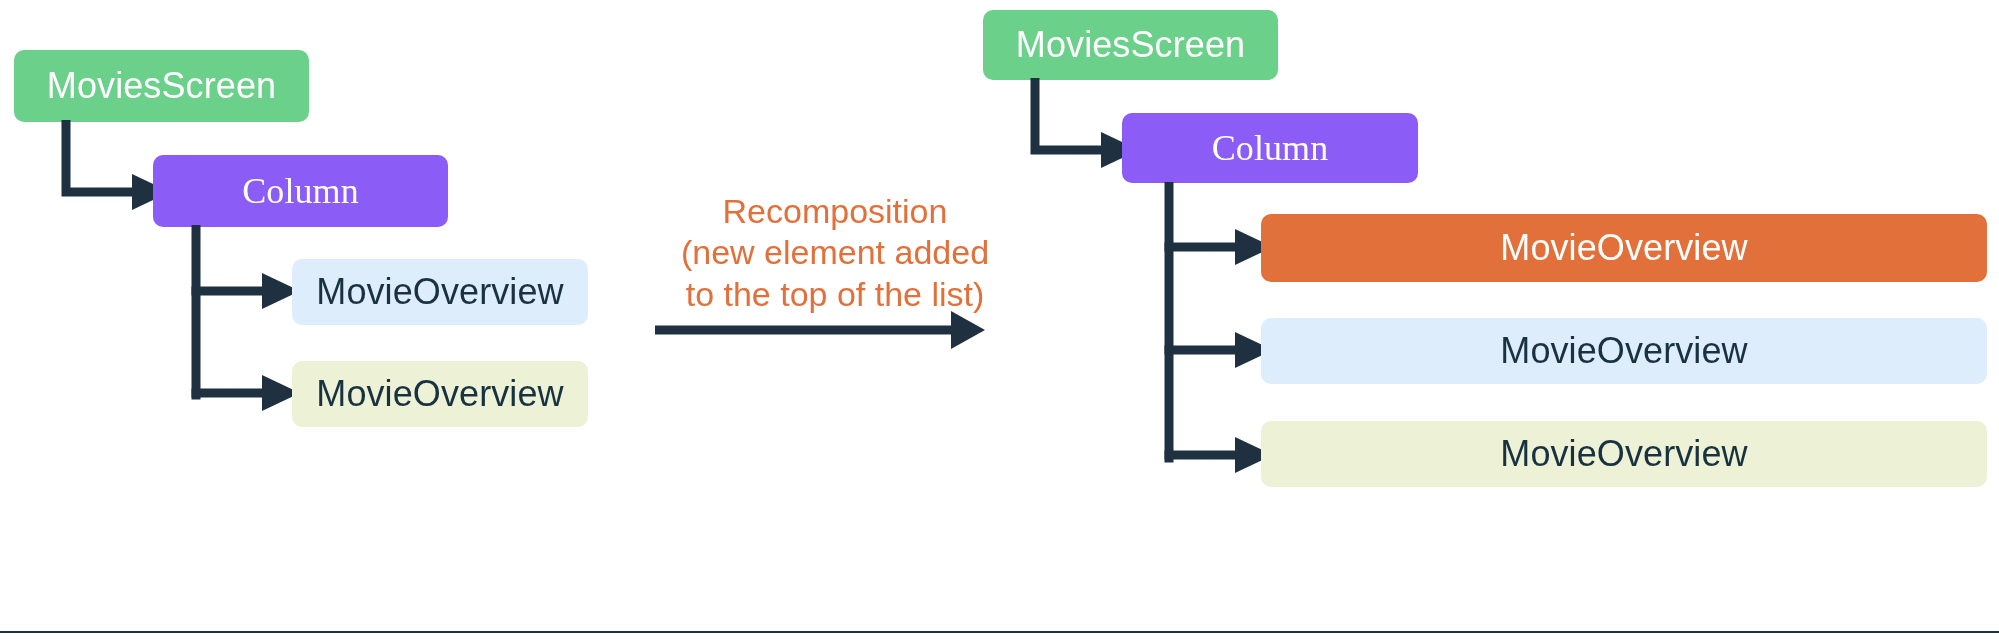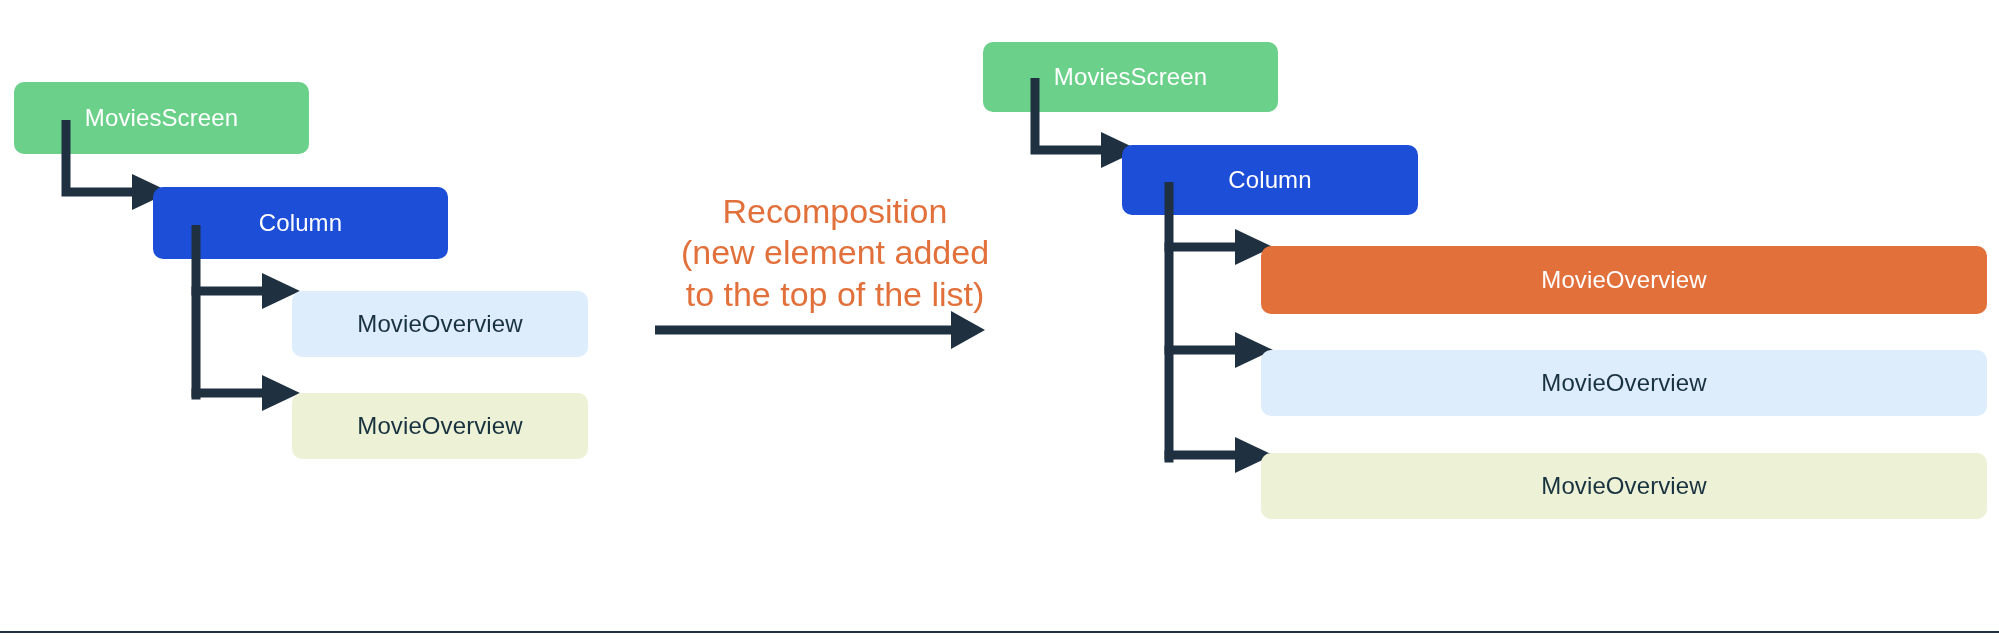--- a/index.html
+++ b/index.html
@@ -19,29 +19,28 @@
     overflow: hidden;
   }
   .node {
     position: absolute;
     box-sizing: border-box;
     border-radius: 10px;
     display: flex;
     align-items: center;
     justify-content: center;
     font-family: "Liberation Sans", sans-serif;
-    font-size: 24px;
+    font-size: 36px;
     font-weight: 400;
     letter-spacing: 0.1px;
     white-space: nowrap;
     line-height: 1;
-    margin-top: 32px;
   }
   .node-green { background: #6BD18A; color: #ffffff; }
-  .node-blue  { background: #1d4ed8; color: #ffffff; }
+  .node-blue  { background: #8b5cf6; color: #ffffff; font-family: Liberation Serif, serif; }
   .node-orange{ background: #E2703A; color: #ffffff; }
   .node-lightblue { background: #DEEDFB; color: #19323F; }
   .node-lightyellow { background: #EDF1D6; color: #19323F; }
 
   .connector {
     position: absolute;
     pointer-events: none;
   }
   .center-label {
     position: absolute;

